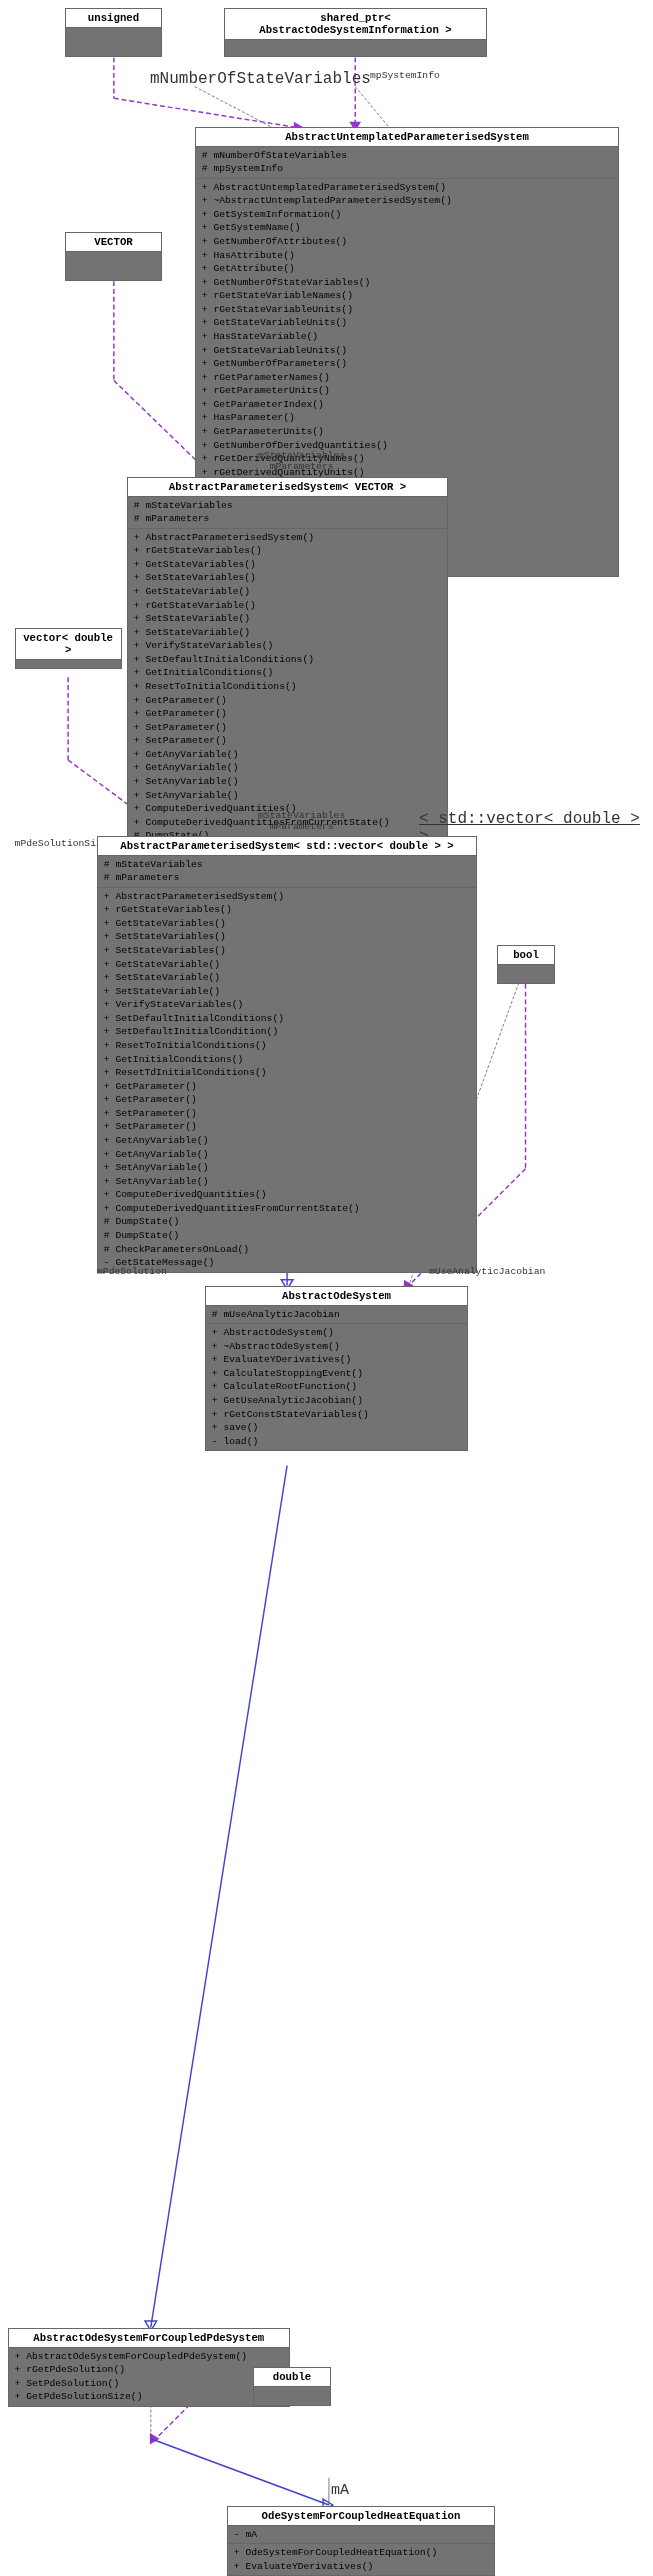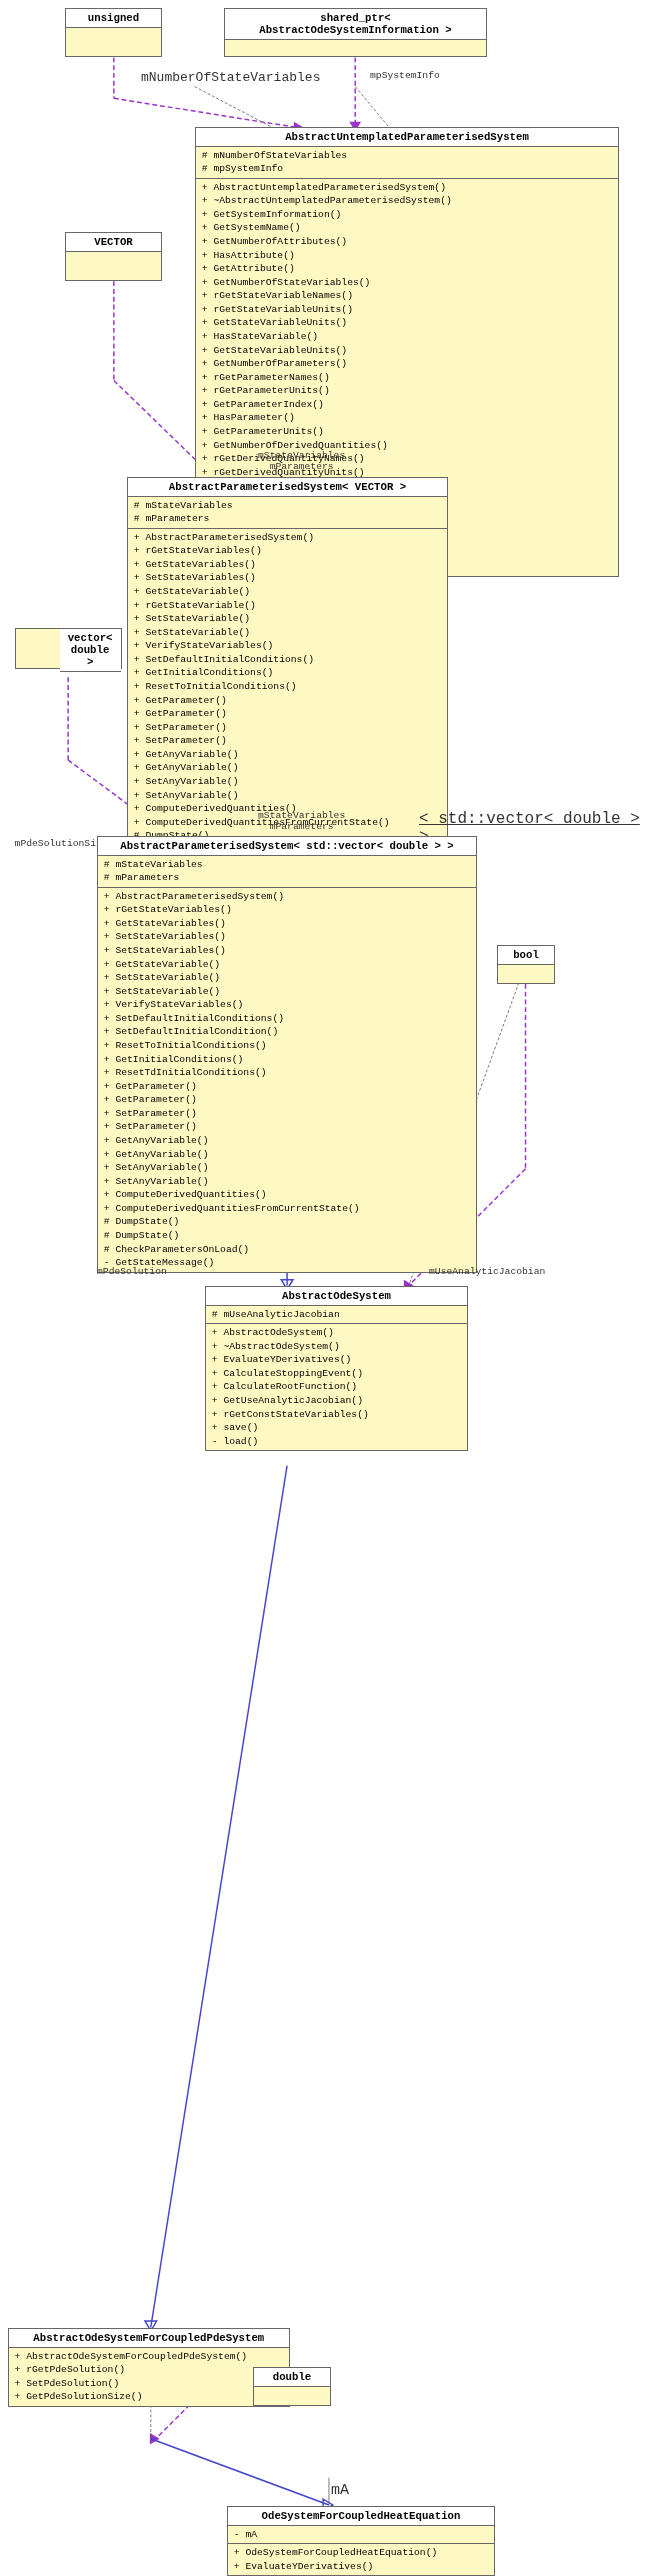--- a/index.html
+++ b/index.html
@@ -12,21 +12,21 @@
       position: relative;
     }
     .diagram-container {
       position: relative;
       width: 653px;
       height: 2576px;
       overflow: hidden;
     }
     .uml-box {
       position: absolute;
-      background: #fef9c3;
+      background: #737373;
       border: 1px solid #666;
     }
     .uml-box .box-title {
       background: #ffffff;
       border-bottom: 1px solid #666;
       padding: 2.9px 5.8px;
       text-align: center;
       font-weight: bold;
       font-size: 10.7px;
     }
@@ -112,21 +112,21 @@
   <div class="uml-box" style="left:65px; top:7.8px; width:97px; height:49px;">
     <div class="box-title">unsigned</div>
     <div class="box-section" style="height:27px;"></div>
   </div>
 
   <div class="uml-box" style="left:224px; top:7.8px; width:263px; height:49px;">
     <div class="box-title">shared_ptr&lt; AbstractOdeSystemInformation &gt;</div>
     <div class="box-section" style="height:27px;"></div>
   </div>
 
-  <div style="position:absolute; left:141px; top:70px; font-size:13px; color:#333;">mNumberOfStateVariables</div>
+  <div style="position:absolute; left:150px; top:70px; font-size:16px; color:#333;">mNumberOfStateVariables</div>
   <div style="position:absolute; left:370px; top:70px; font-size:9.7px; color:#333;">mpSystemInfo</div>
 
   <div class="uml-box" style="left:195px; top:127px; width:424px;">
     <div class="box-title">AbstractUntemplatedParameterisedSystem</div>
     <div class="box-section">
       <div># mNumberOfStateVariables</div>
       <div># mpSystemInfo</div>
     </div>
     <div class="box-section">
       <div>+ AbstractUntemplatedParameterisedSystem()</div>
@@ -198,21 +198,21 @@
       <div>+ SetAnyVariable()</div>
       <div>+ SetAnyVariable()</div>
       <div>+ ComputeDerivedQuantities()</div>
       <div>+ ComputeDerivedQuantitiesFromCurrentState()</div>
       <div># DumpState()</div>
       <div># CheckParametersOnLoad()</div>
       <div>- GetStateMessage()</div>
     </div>
   </div>
 
-  <div class="uml-box" style="left:14.6px; top:628px; width:107px; height:41px;padding-left:44px;">
+  <div class="uml-box" style="left:14.6px; top:628px; width:107px; height:41px;">
     <div class="box-title">vector&lt; double &gt;</div>
     <div class="box-section" style="height:27px;"></div>
   </div>
 
   <div style="position:absolute; left:14.6px; top:838px; font-size:9.7px; color:#333;">mPdeSolutionSize</div>
 
   <div style="position:absolute; left:258px; top:810px; font-size:9.7px; color:#333; text-align:center;">
     mStateVariables<br>mParameters
   </div>
 

